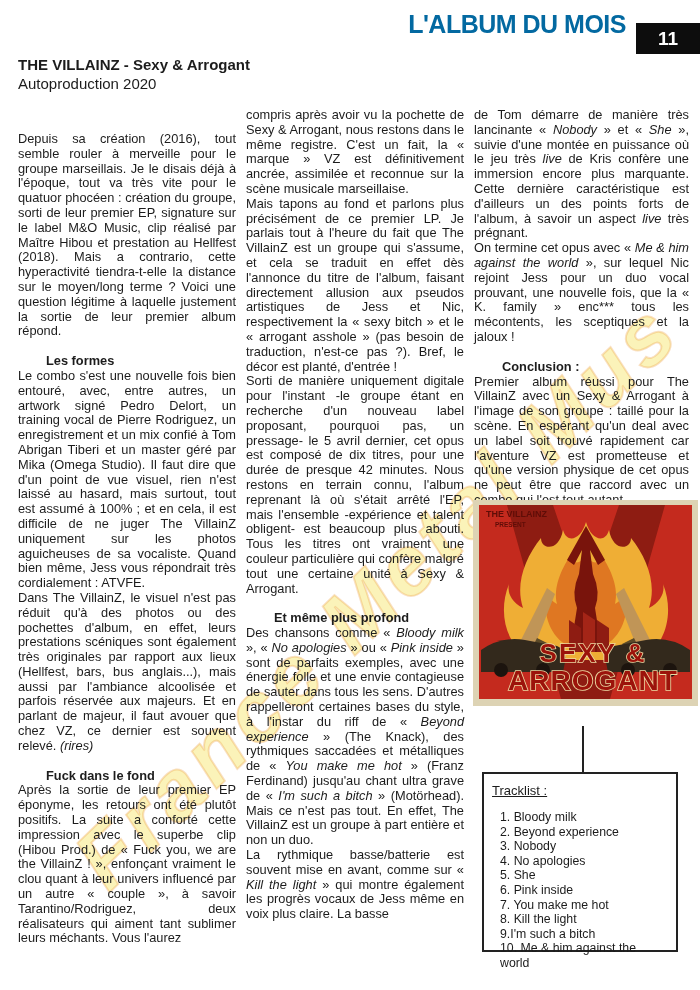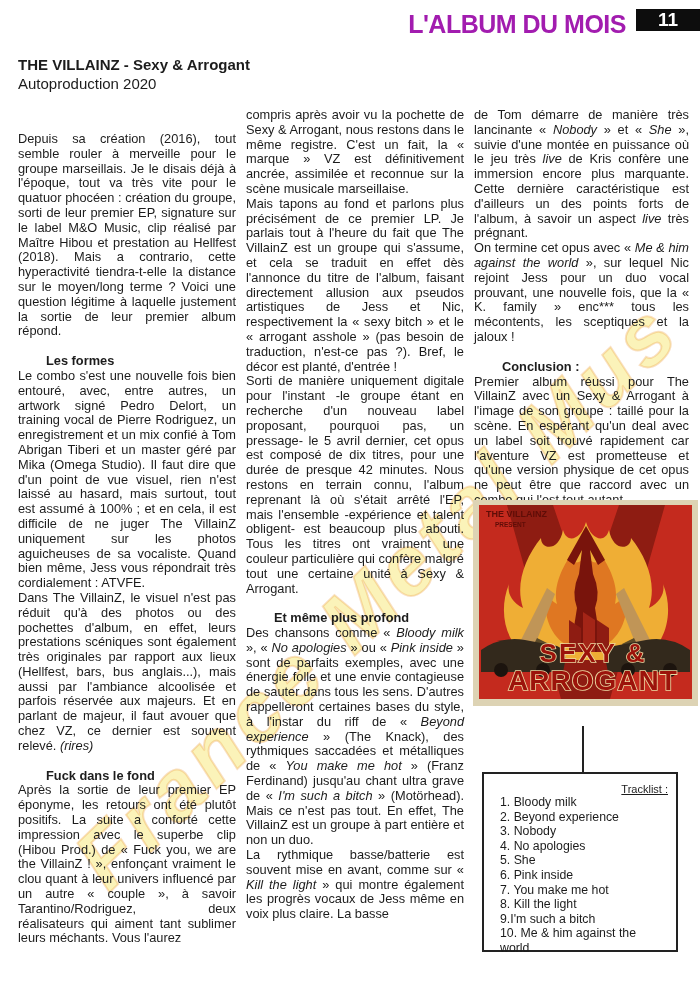--- a/index.html
+++ b/index.html
@@ -12,24 +12,24 @@
   .watermark{
     position:absolute;left:55px;top:838px;transform:rotate(-44deg);transform-origin:0 0;
     font-size:84px;font-weight:bold;font-style:italic;letter-spacing:6px;white-space:nowrap;
     color:rgba(247,233,128,0.55);-webkit-text-stroke:2px rgba(236,152,60,0.30);
     z-index:0;pointer-events:none;
   }
   .content{position:relative;z-index:1;}
   
   .header-title{
     position:absolute;top:10px;right:74px;font-size:25px;font-weight:bold;letter-spacing:-0.5px;
-    color:#a21caf;
+    color:#0369a1;
   }
   .page-badge{
-    position:absolute;top:9px;right:0;width:64px;height:22px;background:#0d0d0d;color:#ffffff;
+    position:absolute;top:23px;right:0;width:64px;height:31px;background:#0d0d0d;color:#ffffff;
     font-size:19px;font-weight:bold;display:flex;align-items:center;justify-content:center;
   }
   .album-head{position:absolute;left:18px;top:55px;line-height:19px;}
   .album-head .t1{font-size:15px;font-weight:bold;}
   .album-head .t2{font-size:15px;}
   
   .col{
     position:absolute;top:108px;width:218px;font-size:12.8px;line-height:14.8px;
     text-align:justify;
   }
@@ -41,21 +41,21 @@
   .it{font-style:italic;}
   
   .cover{position:absolute;left:473px;top:500px;width:225px;height:206px;}
   
   .connector{position:absolute;left:582px;top:726px;width:2px;height:46px;background:#222;}
   
   .tracklist{
     position:absolute;left:482px;top:772px;width:196px;height:180px;
     border:2px solid #222;background:#ffffff;padding:9px 8px;box-sizing:border-box;
   }
-  .tracklist .tl-title{font-size:11px;text-decoration:underline;text-align:right;}
+  .tracklist .tl-title{font-size:13px;text-decoration:underline;margin-bottom:12px;}
   .tracklist .tl-item{font-size:12.3px;line-height:14.6px;margin-left:8px;}
   
   .page-edge{position:absolute;right:0;top:0;width:6px;height:100%;
     background:linear-gradient(to right, rgba(0,0,0,0), rgba(0,0,0,0.12));z-index:2;}
 </style>
 </head>
 <body>
 
 <div class="page">
 

